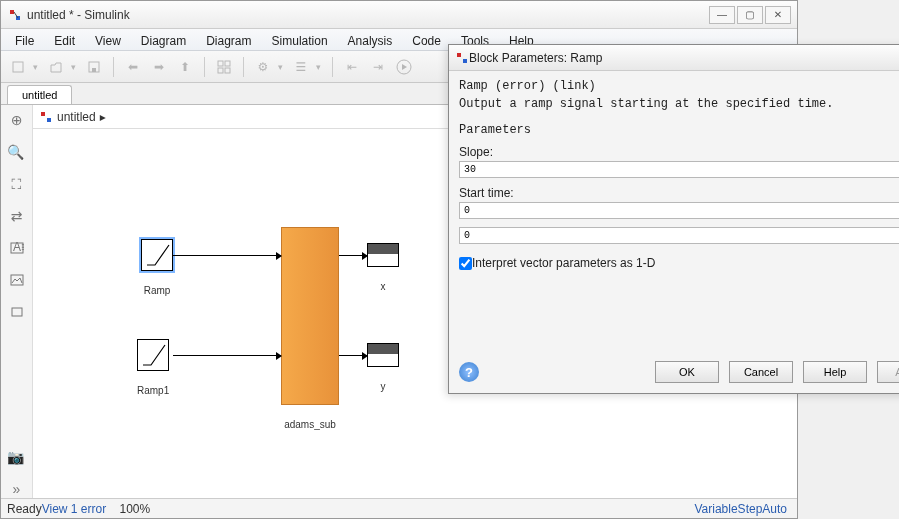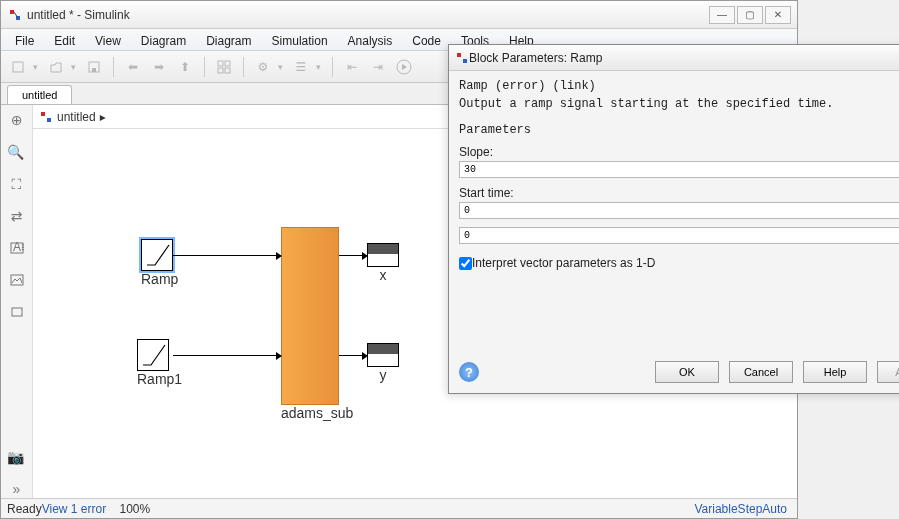--- a/index.html
+++ b/index.html
@@ -27,21 +27,21 @@
 .workarea { flex: 1; display: flex; background:#fff; overflow:hidden;}
 .sidebar { width: 32px; background: #f4f4f4; border-right: 1px solid #ddd; display: flex; flex-direction: column; align-items: center; padding-top: 6px; gap: 14px; color:#777;}
 .sidebar .sb-icon { width:18px; height:18px; display:flex; align-items:center; justify-content:center; font-size:14px;}
 
 .canvaswrap { flex:1; display:flex; flex-direction:column; }
 .breadcrumb { height: 24px; border-bottom: 1px solid #ddd; display:flex; align-items:center; padding-left:6px; gap:4px; font-size:11px; color:#333;}
 .breadcrumb .bc-icon { width:14px; height:14px; display:flex; align-items:center; justify-content:center;}
 .canvas { flex:1; background:#fff; position:relative; }
 
 .block { position:absolute; text-align:center; }
-.block-label { font-size:14px; color:#333; margin-top:0; }
+.block-label { font-size:10px; color:#333; margin-top:14px; }
 .ramp-box { width:32px; height:32px; border:1px solid #000; background:#fff; display:flex; align-items:center; justify-content:center; position:relative;}
 .ramp-box.selected { box-shadow: 0 0 0 2px #7fb7ff; }
 .scope-box { width:32px; height:24px; border:1px solid #000; background:#fff; display:flex; align-items:flex-start; justify-content:center;}
 .scope-box::after { content:""; width:100%; height:10px; background:#555; }
 .adams-box { width:58px; height:178px; background: linear-gradient(90deg,#f5a94a,#e8923a); border:1px solid #c77a2a; }
 .wire { position:absolute; background:#000; height:1px; }
 .wire::after { content:""; position:absolute; right:-1px; top:-3px; width:0; height:0; border-left:6px solid #000; border-top:4px solid transparent; border-bottom:4px solid transparent; }
 
 .statusbar { height:20px; background:#f4f4f4; border-top:1px solid #ccc; display:flex; align-items:center; font-size:11px; }
 .statusbar .s-left { padding-left:6px; color:#333; }

